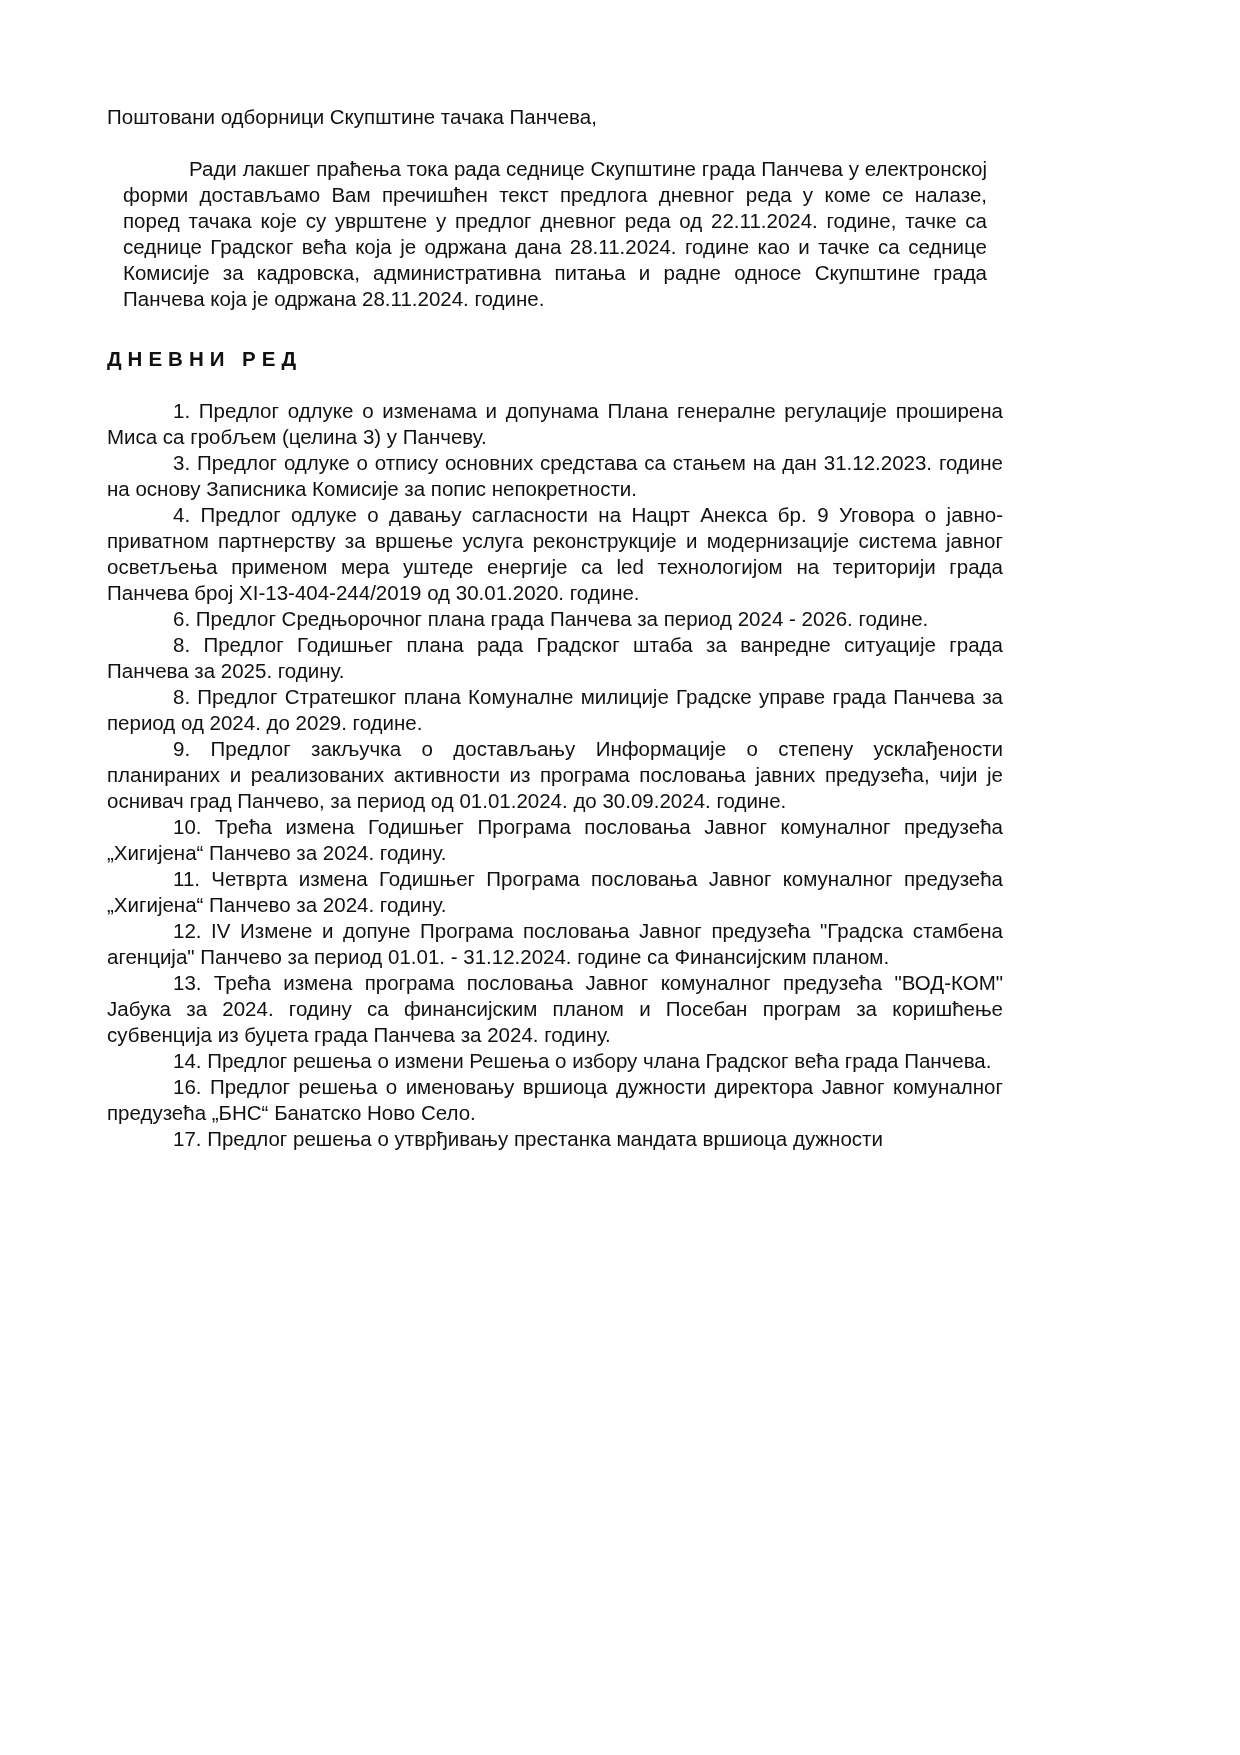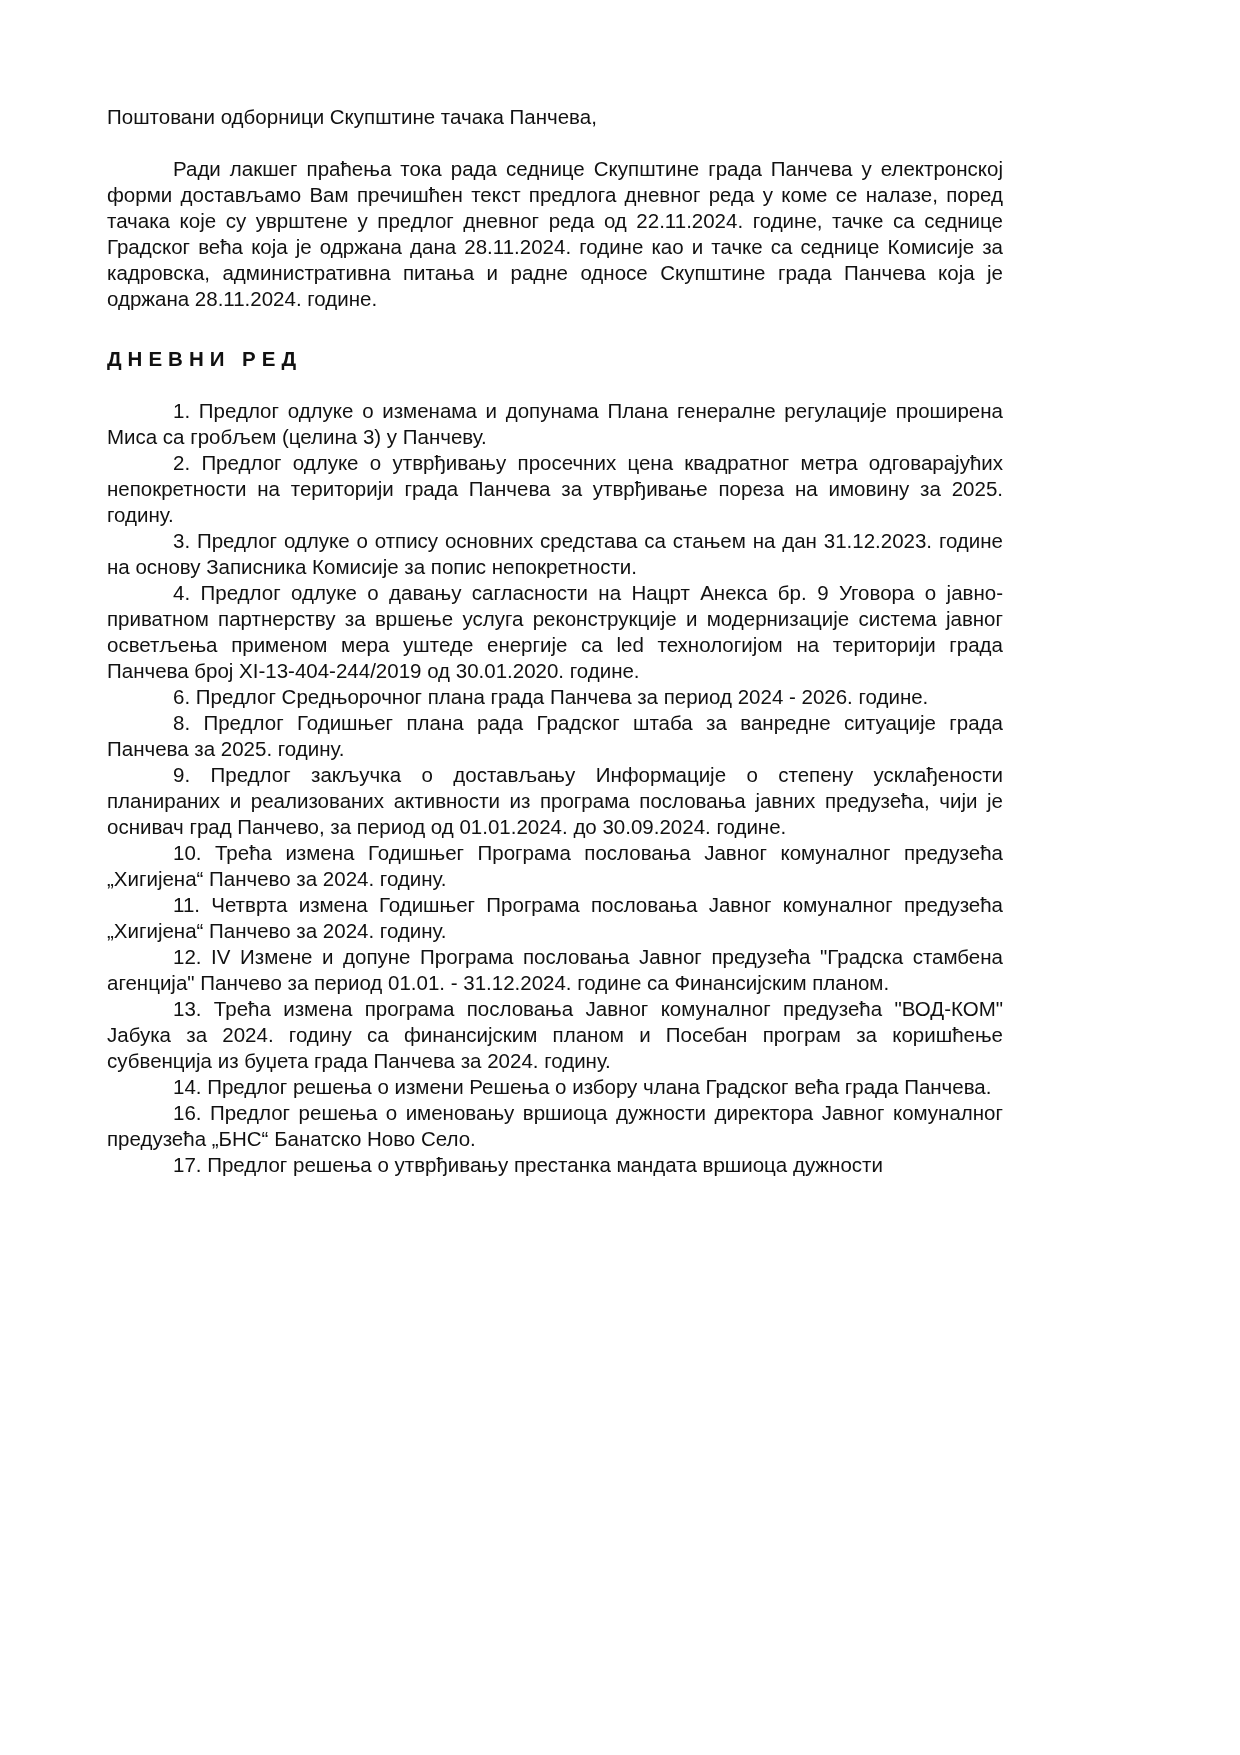--- a/index.html
+++ b/index.html
@@ -5,45 +5,45 @@
   html, body { margin: 0; padding: 0; background: #ffffff; }
   body {
     width: 1240px; height: 1755px; position: relative; overflow: hidden;
     font-family: "Liberation Sans", sans-serif; color: #111111;
   }
   .page {
     position: absolute; left: 107px; top: 104px; width: 896px;
     font-size: 20.5px; line-height: 26px;
   }
   .salutation { margin: 0 0 26px 0; }
-  .intro { margin: 0; text-align: justify; text-indent: 66px; }
+  .intro { margin: 16px; text-align: justify; text-indent: 66px; }
   .title {
     text-align: left; font-weight: bold; letter-spacing: 6px;
     margin: 34px 0 0 0; font-size: 20.5px;
   }
   .verification {
     margin: 26px 0 0 0; font-weight: bold; text-align: justify; text-indent: 66px;
   }
   .agenda { margin: 26px 0 8px 0; padding: 0; list-style: none; }
   .agenda li { text-align: justify; text-indent: 66px; margin: 0; }
 </style>
 </head>
 <body>
 
 <div class="page">
   <p class="salutation">Поштовани одборници Скупштине тачака Панчева,</p>
   <p class="intro">Ради лакшег праћења тока рада седнице Скупштине града Панчева у електронској форми достављамо Вам пречишћен текст предлога дневног реда у коме се налазе, поред тачака које су уврштене у предлог дневног реда од 22.11.2024. године, тачке са седнице Градског већа која је одржана дана  28.11.2024. године као и тачке са седнице Комисије за кадровска, административна питања и радне односе Скупштине града Панчева која је одржана 28.11.2024. године.</p>
   <p class="title">ДНЕВНИ РЕД</p>
   <ol class="agenda">
     <li>1. Предлог одлуке о  изменама и допунама Плана генералне регулације проширена Миса са гробљем (целина 3) у Панчеву.</li>
-    <li>2. Предлог одлуке о утврђивању просечних цена квадратног метра одговарајућих непокретности на територији града Панчева за утврђивање пореза на имовину за 2025. годину.</li>
     <li>3. Предлог одлуке о отпису основних средстава са стањем на дан 31.12.2023. године на основу Записника Комисије за попис непокретности.</li>
     <li>4. Предлог одлуке о давању сагласности на Нацрт Анекса бр. 9 Уговора о јавно-приватном партнерству за вршење услуга реконструкције и модернизације система јавног осветљења применом мера уштеде енергије са led технологијом на територији града Панчева број XI-13-404-244/2019 од 30.01.2020. године.</li>
     <li>6. Предлог Средњорочног плана града Панчева за период 2024 - 2026. године.</li>
     <li>8. Предлог Годишњег плана рада Градског штаба за ванредне ситуације града Панчева за 2025. годину.</li>
+    <li>8. Предлог Стратешког плана Комуналне милиције Градске управе града Панчева за период од 2024. до 2029. године.</li>
     <li>9. Предлог закључка о достављању Информације о степену усклађености планираних и реализованих активности из програма пословања јавних предузећа, чији је оснивач град Панчево, за период  од 01.01.2024. до 30.09.2024. године.</li>
     <li>10. Трећа измена Годишњег Програма пословања Јавног комуналног предузећа „Хигијена“ Панчево за 2024. годину.</li>
     <li>11. Четврта измена Годишњег Програма пословања Јавног комуналног предузећа „Хигијена“ Панчево за 2024. годину.</li>
     <li>12. IV Измене и допуне Програма пословања Јавног предузећа "Градска стамбена агенција" Панчево за период 01.01. - 31.12.2024. године са Финансијским планом.</li>
     <li>13. Трећа измена програма пословања Јавног комуналног предузећа "ВОД-КОМ" Јабука за 2024. годину са финансијским планом и Посебан програм за коришћење субвенција из буџета града Панчева за 2024. годину.</li>
     <li>14. Предлог решења о измени Решења о избору члана Градског већа града Панчева.</li>
     <li>16. Предлог решења о именовању вршиоца дужности директора Јавног комуналног предузећа „БНС“ Банатско Ново Село.</li>
     <li>17. Предлог решења о утврђивању престанка мандата вршиоца дужности</li>
   </ol>
 </div>

